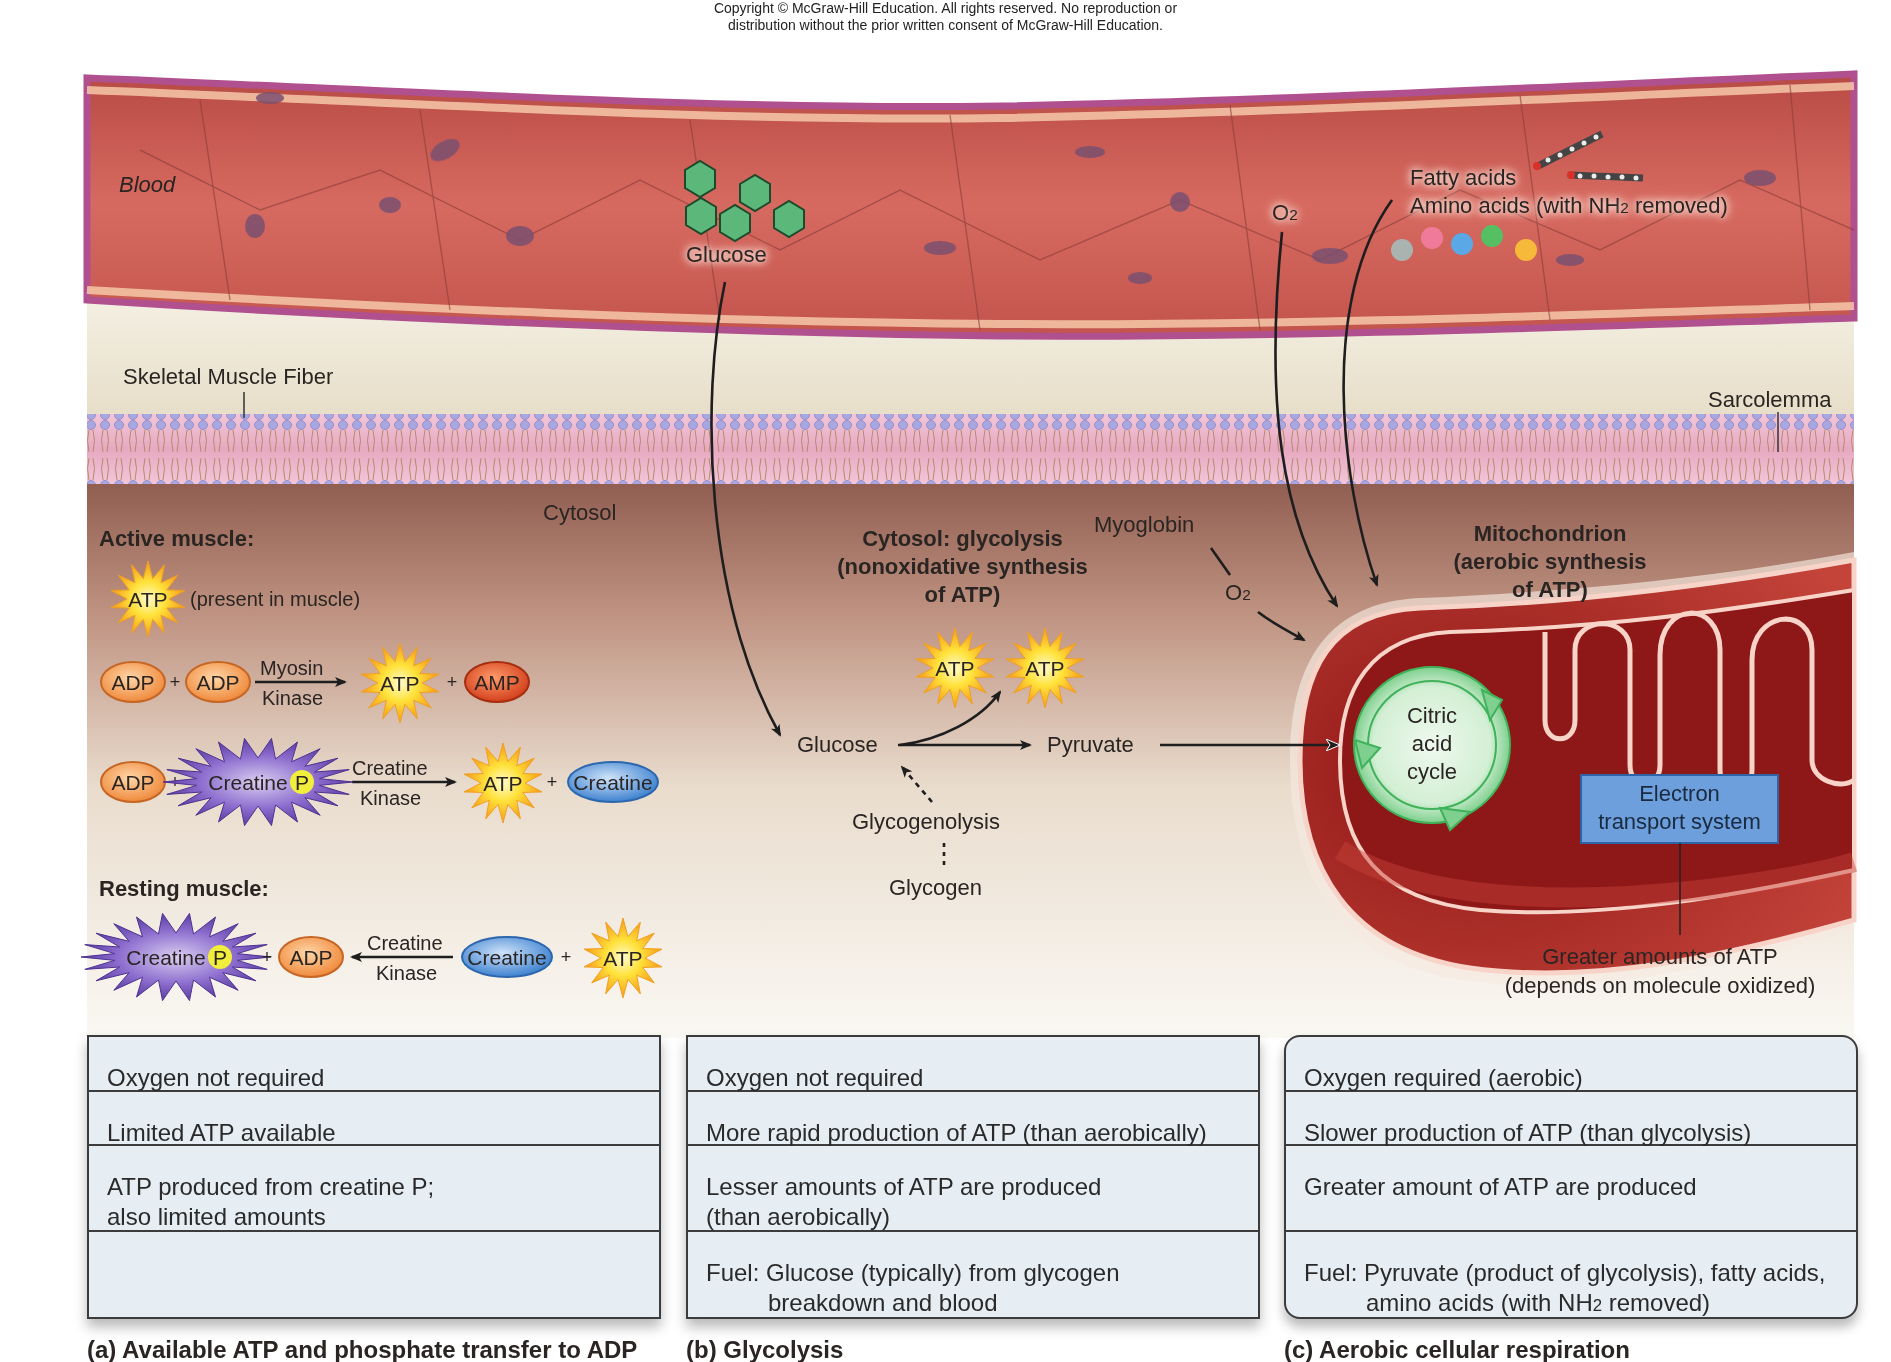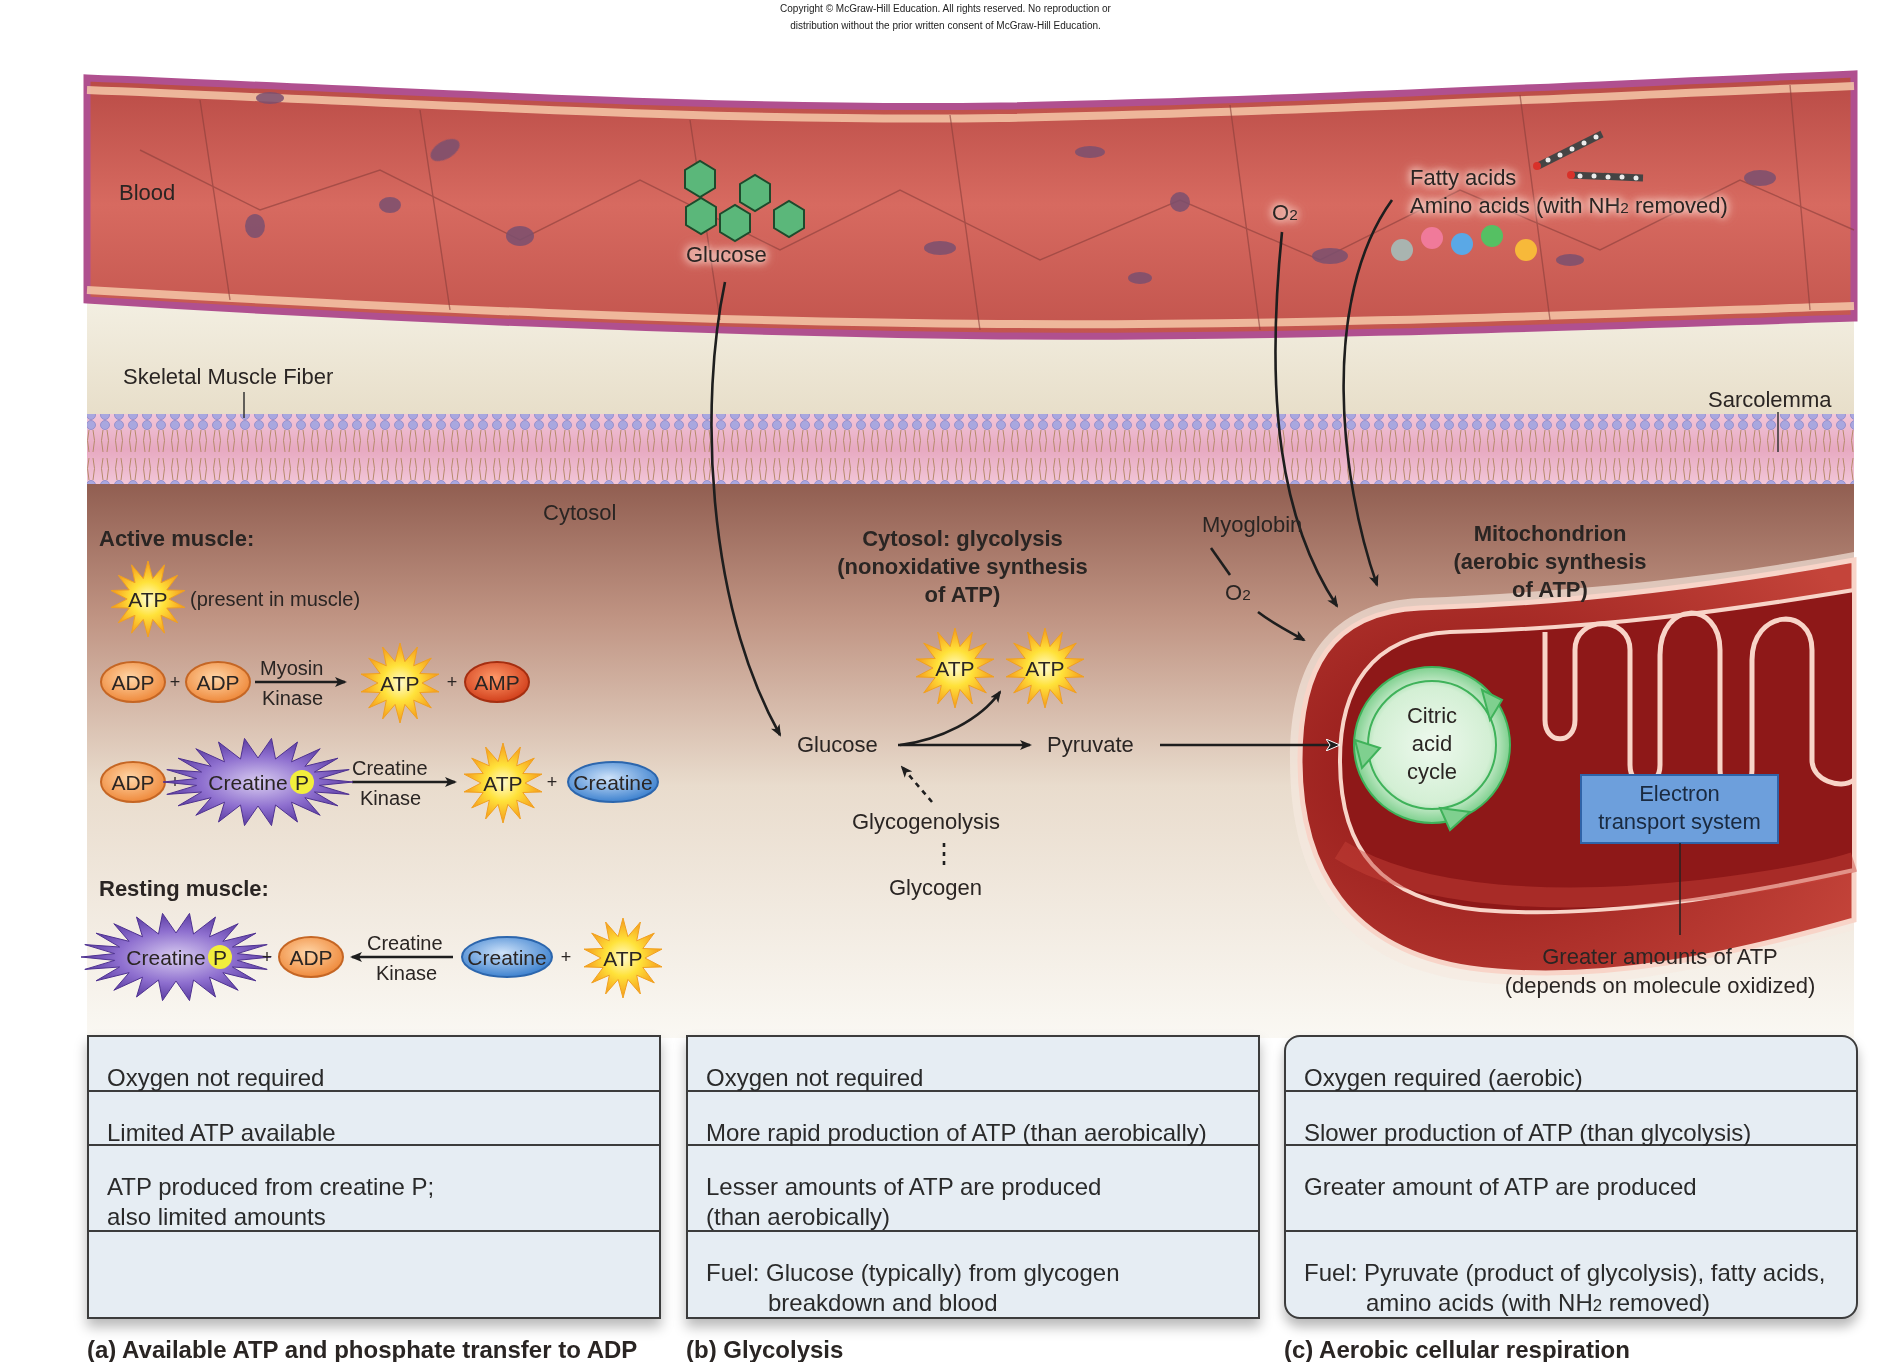--- a/index.html
+++ b/index.html
@@ -1,19 +1,19 @@
 <!DOCTYPE html>
 <html><head>
 <meta charset="utf-8">
 <style>
   html,body{margin:0;padding:0;}
   body{width:1891px;height:1362px;position:relative;background:#ffffff;overflow:hidden;
        font-family:"Liberation Sans","DejaVu Sans",sans-serif;color:#2a2523;}
   .abs{position:absolute;}
-  #copyright{left:0;width:1891px;top:0;text-align:center;font-size:10px;line-height:17px;color:#222;}
+  #copyright{left:0;width:1891px;top:0;text-align:center;font-size:14px;line-height:17px;color:#222;}
   #scene{left:0;top:0;width:1891px;height:1362px;}
   .lbl{position:absolute;font-size:22px;color:#2a2523;white-space:nowrap;}
   .lbl-bold{font-weight:bold;}
   .lbl-center{text-align:center;}
   .glow{text-shadow:0 0 6px rgba(255,235,225,.95),0 0 10px rgba(255,235,225,.9),0 0 14px rgba(255,235,225,.8);}
   sub{font-size:70%;vertical-align:-25%;line-height:0;}
   
   .tbl{position:absolute;background:#e6edf3;border:2px solid #3c3c3c;box-shadow:0 8px 12px rgba(0,0,0,.28);}
   .row{border-bottom:2px solid #3c3c3c;padding:26px 18px;font-size:24px;line-height:30px;color:#2a2a2a;box-sizing:border-box;}
   .row:last-child{border-bottom:none;}
@@ -241,29 +241,29 @@
       <text x="566" y="957" text-anchor="middle" dominant-baseline="central" class="molecule-text" fill="#555" style="font-size: 18px;">+</text>
       <path d="M623.0,918.0L627.9,936.6L640.4,922.0L636.7,940.8L654.3,933.1L642.8,948.5L662.0,949.1L645.0,958.0L662.0,966.9L642.8,967.5L654.3,982.9L636.7,975.2L640.4,994.0L627.9,979.4L623.0,998.0L618.1,979.4L605.6,994.0L609.3,975.2L591.7,982.9L603.2,967.5L584.0,966.9L601.0,958.0L584.0,949.1L603.2,948.5L591.7,933.1L609.3,940.8L605.6,922.0L618.1,936.6Z" fill="url(#gStar)" stroke="#f0a020" stroke-width="1"></path>
       <text x="623" y="958" text-anchor="middle" dominant-baseline="central" class="molecule-text">ATP</text>
       <path d="M955.0,628.0L959.9,646.6L972.4,632.0L968.7,650.8L986.3,643.1L974.8,658.5L994.0,659.1L977.0,668.0L994.0,676.9L974.8,677.5L986.3,692.9L968.7,685.2L972.4,704.0L959.9,689.4L955.0,708.0L950.1,689.4L937.6,704.0L941.3,685.2L923.7,692.9L935.2,677.5L916.0,676.9L933.0,668.0L916.0,659.1L935.2,658.5L923.7,643.1L941.3,650.8L937.6,632.0L950.1,646.6Z" fill="url(#gStar)" stroke="#f0a020" stroke-width="1"></path>
       <text x="955" y="668" text-anchor="middle" dominant-baseline="central" class="molecule-text">ATP</text>
       <path d="M1045.0,628.0L1049.9,646.6L1062.4,632.0L1058.7,650.8L1076.3,643.1L1064.8,658.5L1084.0,659.1L1067.0,668.0L1084.0,676.9L1064.8,677.5L1076.3,692.9L1058.7,685.2L1062.4,704.0L1049.9,689.4L1045.0,708.0L1040.1,689.4L1027.6,704.0L1031.3,685.2L1013.7,692.9L1025.2,677.5L1006.0,676.9L1023.0,668.0L1006.0,659.1L1025.2,658.5L1013.7,643.1L1031.3,650.8L1027.6,632.0L1040.1,646.6Z" fill="url(#gStar)" stroke="#f0a020" stroke-width="1"></path>
       <text x="1045" y="668" text-anchor="middle" dominant-baseline="central" class="molecule-text">ATP</text>
     </g>
 </svg>
 
-<div class="lbl" style="left:119px;top:180px;">Blood</div>
+<div class="lbl" style="left:119px;top:172px;font-style:italic;">Blood</div>
 <div class="lbl glow" style="left:686px;top:242px;">Glucose</div>
 <div class="lbl glow" style="left:1272px;top:200px;"><span>O</span><sub>2</sub></div>
 <div class="lbl glow" style="left:1410px;top:165px;">Fatty acids</div>
 <div class="lbl glow" style="left:1410px;top:193px;"><span>Amino acids (with NH</span><sub>2</sub><span> removed)</span></div>
 <div class="lbl" style="left:123px;top:364px;">Skeletal Muscle Fiber</div>
 <div class="lbl" style="left:1708px;top:387px;">Sarcolemma</div>
 <div class="lbl" style="left:543px;top:500px;">Cytosol</div>
-<div class="lbl" style="left:1202px;top:512px;">Myoglobin</div>
+<div class="lbl" style="left:1094px;top:512px;">Myoglobin</div>
 <div class="lbl" style="left:1225px;top:580px;"><span>O</span><sub>2</sub></div>
 
 <div class="lbl lbl-bold" style="left:99px;top:526px;">Active muscle:</div>
 <div class="lbl" style="left:190px;top:588px;font-size:20px;">(present in muscle)</div>
 <div class="lbl" style="left:260px;top:657px;font-size:20px;">Myosin</div>
 <div class="lbl" style="left:262px;top:687px;font-size:20px;">Kinase</div>
 <div class="lbl" style="left:352px;top:757px;font-size:20px;">Creatine</div>
 <div class="lbl" style="left:360px;top:787px;font-size:20px;">Kinase</div>
 
 <div class="lbl lbl-bold" style="left:99px;top:876px;">Resting muscle:</div>

